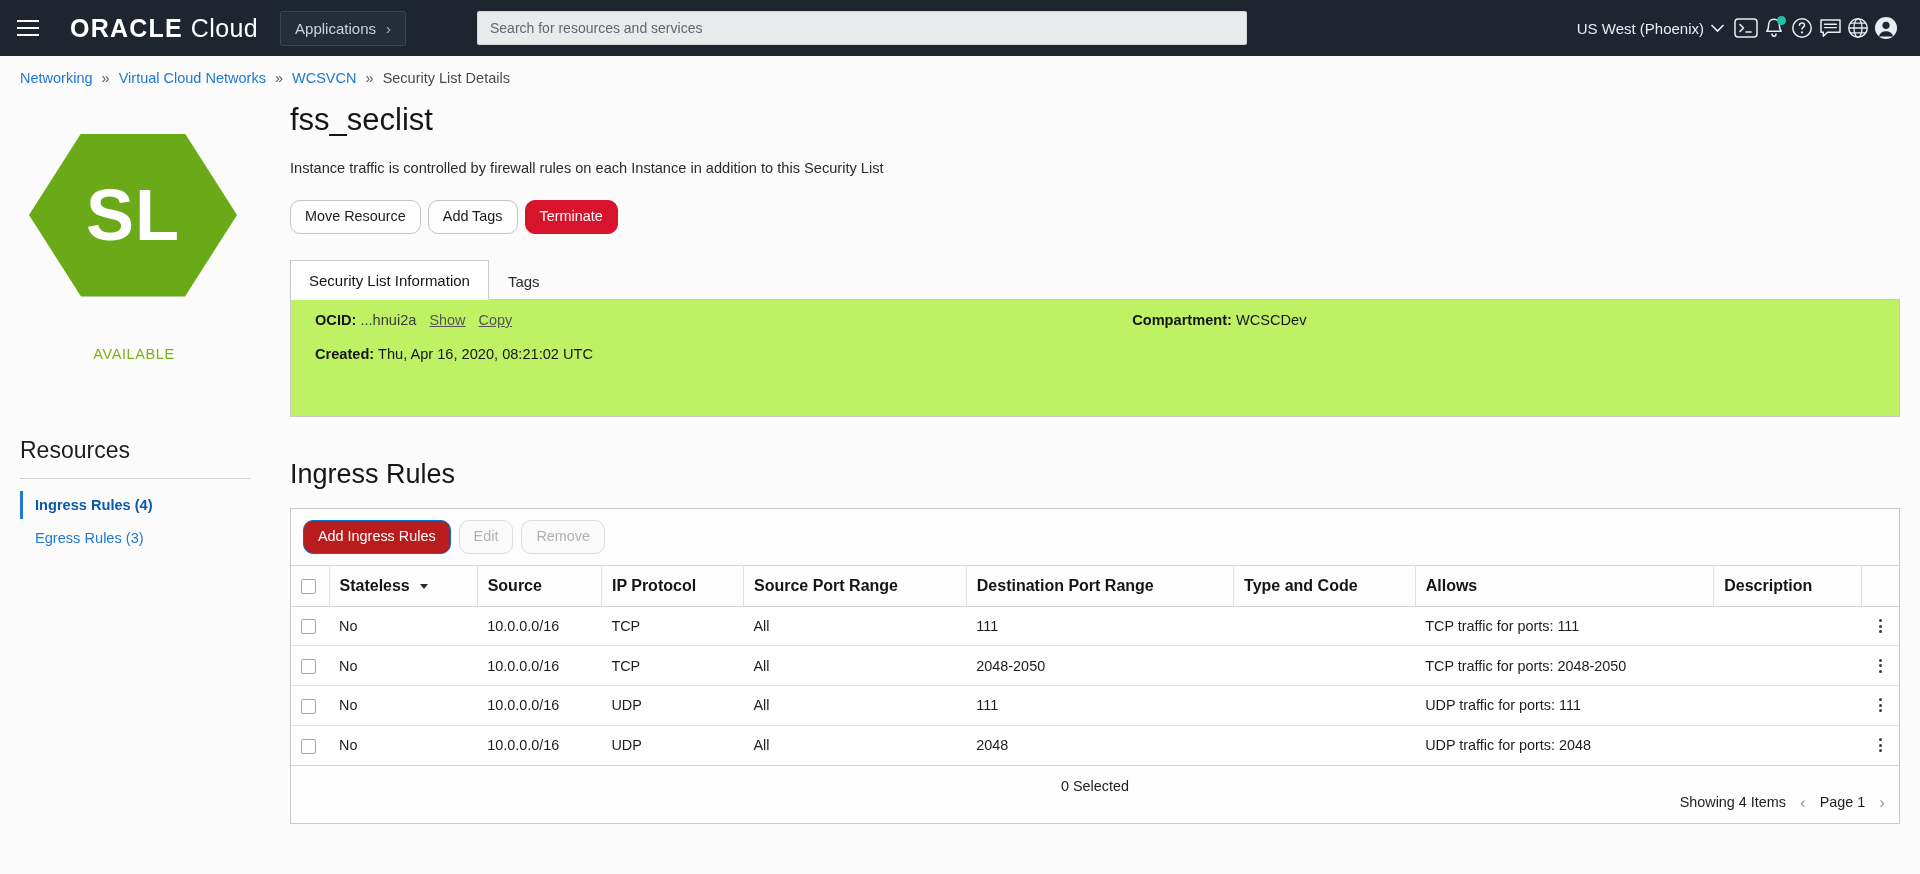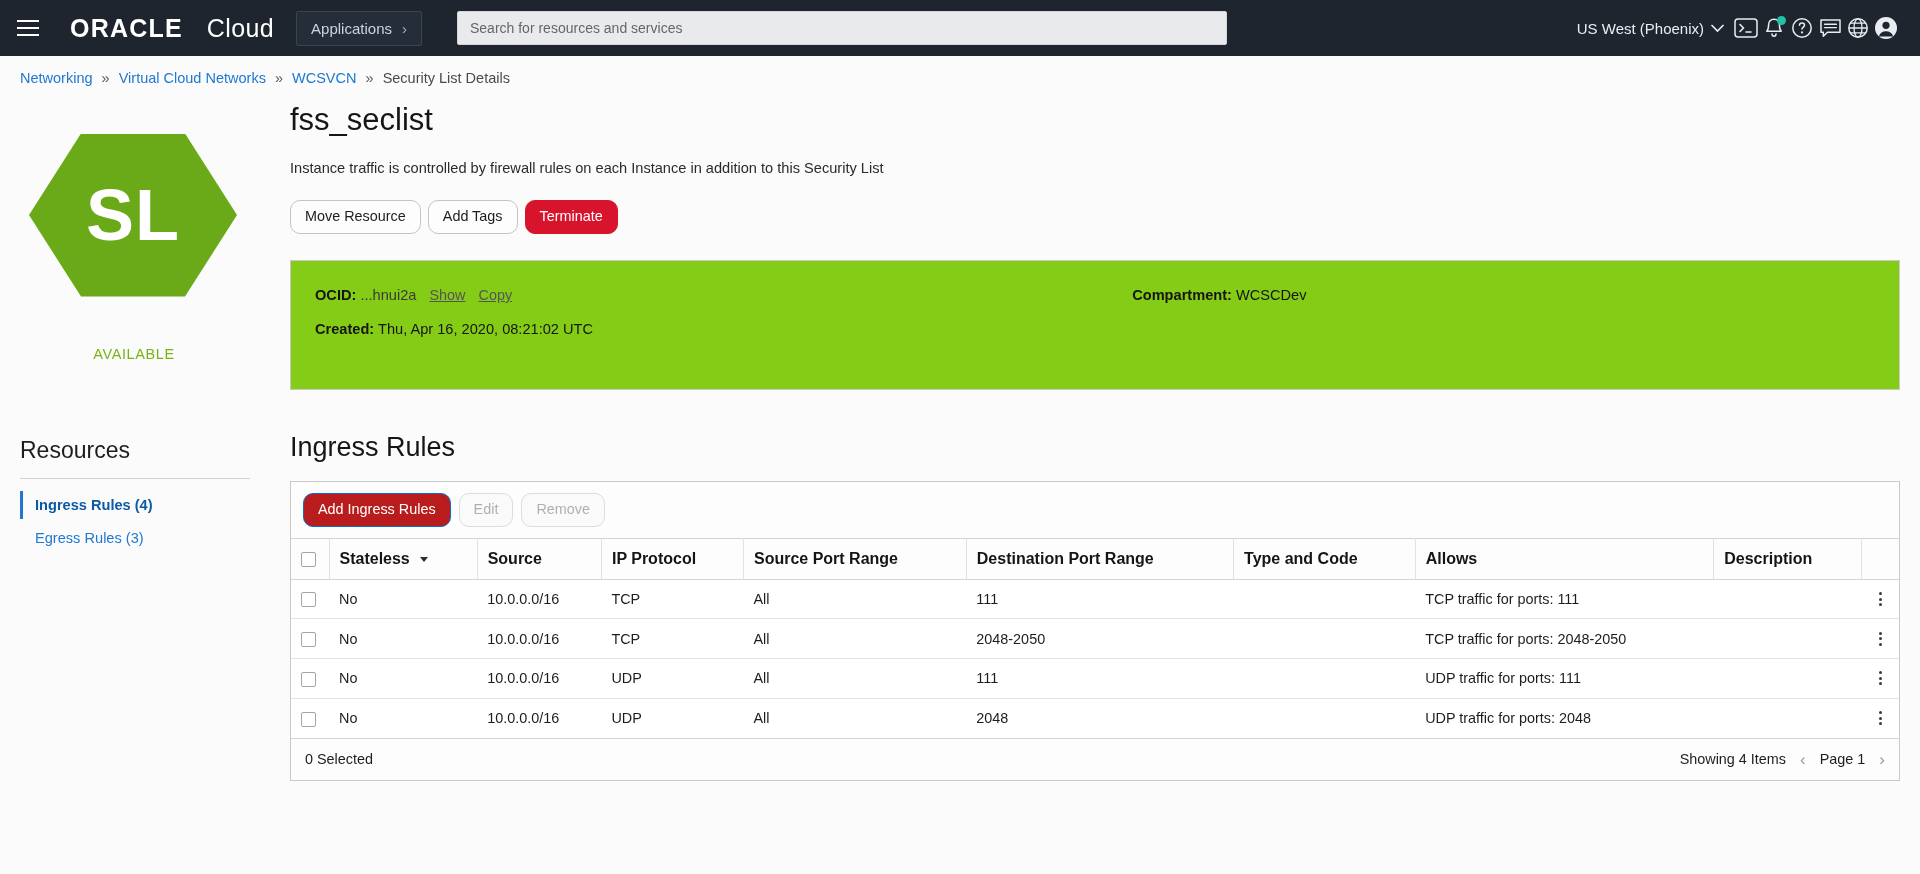--- a/index.html
+++ b/index.html
@@ -23,42 +23,42 @@
   }
   .hamburger {
     width: 56px; height: 56px;
     display: flex; flex-direction: column;
     align-items: center; justify-content: center;
     gap: 5px;
     cursor: pointer;
   }
   .hamburger span { display: block; width: 22px; height: 2px; background: #fff; }
   .oracle-logo {
-    display: flex; align-items: baseline; gap: 24px;
+    display: flex; align-items: baseline; gap: 8px;
     margin-left: 14px; margin-right: 22px;
     white-space: nowrap;
   }
   .oracle-word {
     font-size: 25px; font-weight: bold; letter-spacing: 1.2px;
     color: #fff;
   }
   .cloud-word { font-size: 25px; font-weight: 300; color: #fff; letter-spacing: .4px; }
   .apps-btn {
     background: #252d38;
     border: 1px solid #3a434f;
     color: #c9d3e0;
     font-size: 15px;
     padding: 8px 14px;
     border-radius: 2px;
     display: flex; align-items: center; gap: 10px;
     cursor: pointer;
     white-space: nowrap;
   }
   .apps-chevron { font-size: 15px; color: #9fb3cc; }
-  .search-wrap { margin-left: 35px; }
+  .search-wrap { margin-left: 71px; }
   .search-input {
     width: 770px; height: 34px;
     background: #e9eaec;
     border: 1px solid #d3d5d8;
     border-radius: 2px;
     font-size: 14px;
     color: #3b3f45;
     padding: 0 12px;
     font-family: "Liberation Sans", sans-serif;
   }
@@ -216,22 +216,22 @@
     margin-bottom: -1px;
   }
   .tab.active {
     background: #fff;
     border-color: #c9c9c9;
     border-bottom: 1px solid #fff;
     color: #161513;
   }
   .info-panel {
     border: 1px solid #c9c9c9;
-    background: #84cc16;
-    padding: 26px 24px 34px 24px;
+    background: #bef264;
+    padding: 12px 24px 34px 24px;
     display: flex;
     min-height: 118px;
   }
   .info-left { flex: 0 0 52%; }
   .info-right { flex: 1; padding-left: 6px; }
   .info-line { font-size: 14.6px; color: #161513; margin-bottom: 18px; }
   .info-line b { font-weight: bold; }
   .ocid-val { color: #3a3a3a; }
   .link-sm {
     color: #565656;
@@ -312,20 +312,21 @@
   }
   .kebab i { width: 3px; height: 3px; background: #3a3a3a; border-radius: 50%; display: block; }
   .col-kebab { width: 34px; }
   .table-footer {
     display: flex;
     align-items: center;
     padding: 12px 14px;
     font-size: 14.4px;
     color: #1d1d1d;
     background: #fdfdfd;
+    flex-direction: column;
   }
   .pager { margin-left: auto; display: flex; align-items: center; gap: 14px; }
   .chev {
     color: #9a9a9a; font-size: 17px; cursor: pointer; user-select: none;
     line-height: 1;
   }
 </style>
 </head>
 <body>
 
@@ -430,20 +431,24 @@
   <div class="right-col">
     <h1 class="res-title">fss_seclist</h1>
     <div class="res-desc">Instance traffic is controlled by firewall rules on each Instance in addition to this Security List</div>
 
     <div class="action-row">
       <button class="btn">Move Resource</button>
       <button class="btn">Add Tags</button>
       <button class="btn btn-danger">Terminate</button>
     </div>
 
+    <div class="tabs">
+      <div class="tab active">Security List Information</div>
+      <div class="tab">Tags</div>
+    </div>
 
     <div class="info-panel">
       <div class="info-left">
         <div class="info-line">
           <b>OCID:</b>
           <span class="ocid-val">...hnui2a</span>
           <span class="link-sm">Show</span>
           <span class="link-sm">Copy</span>
         </div>
         <div class="info-line">

